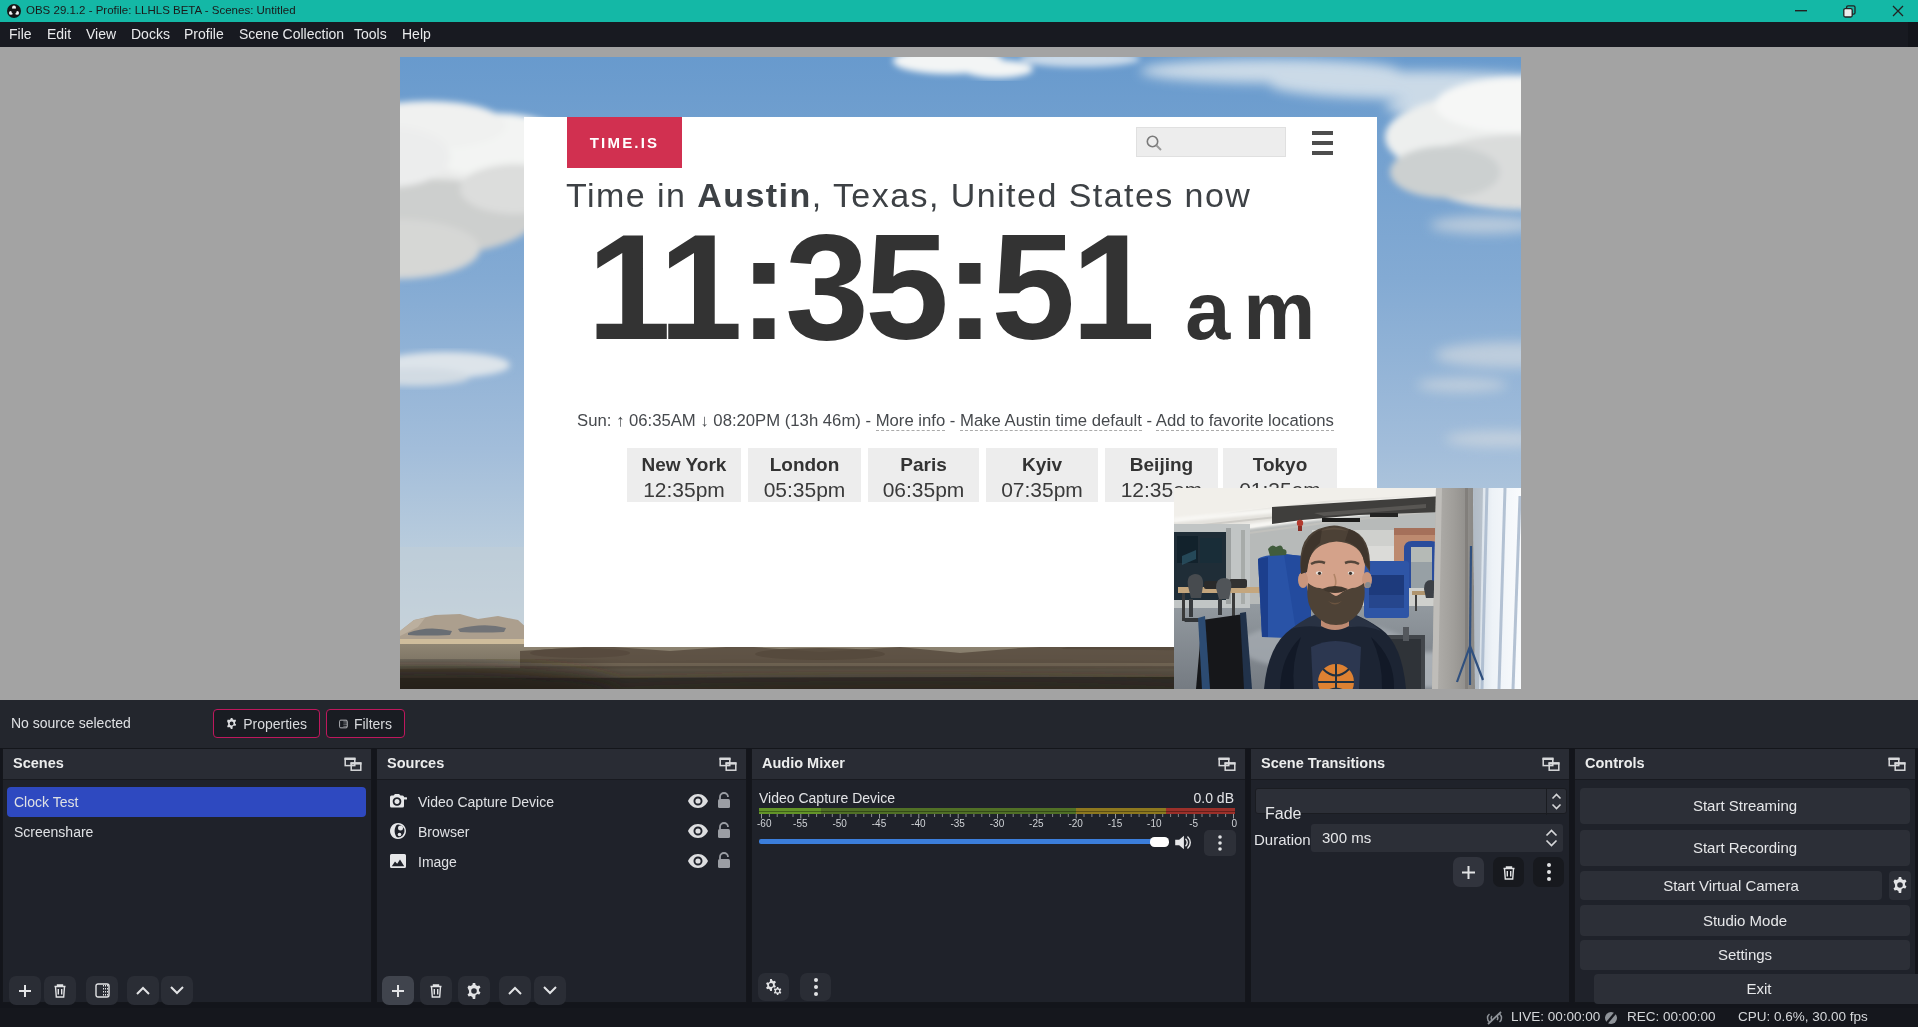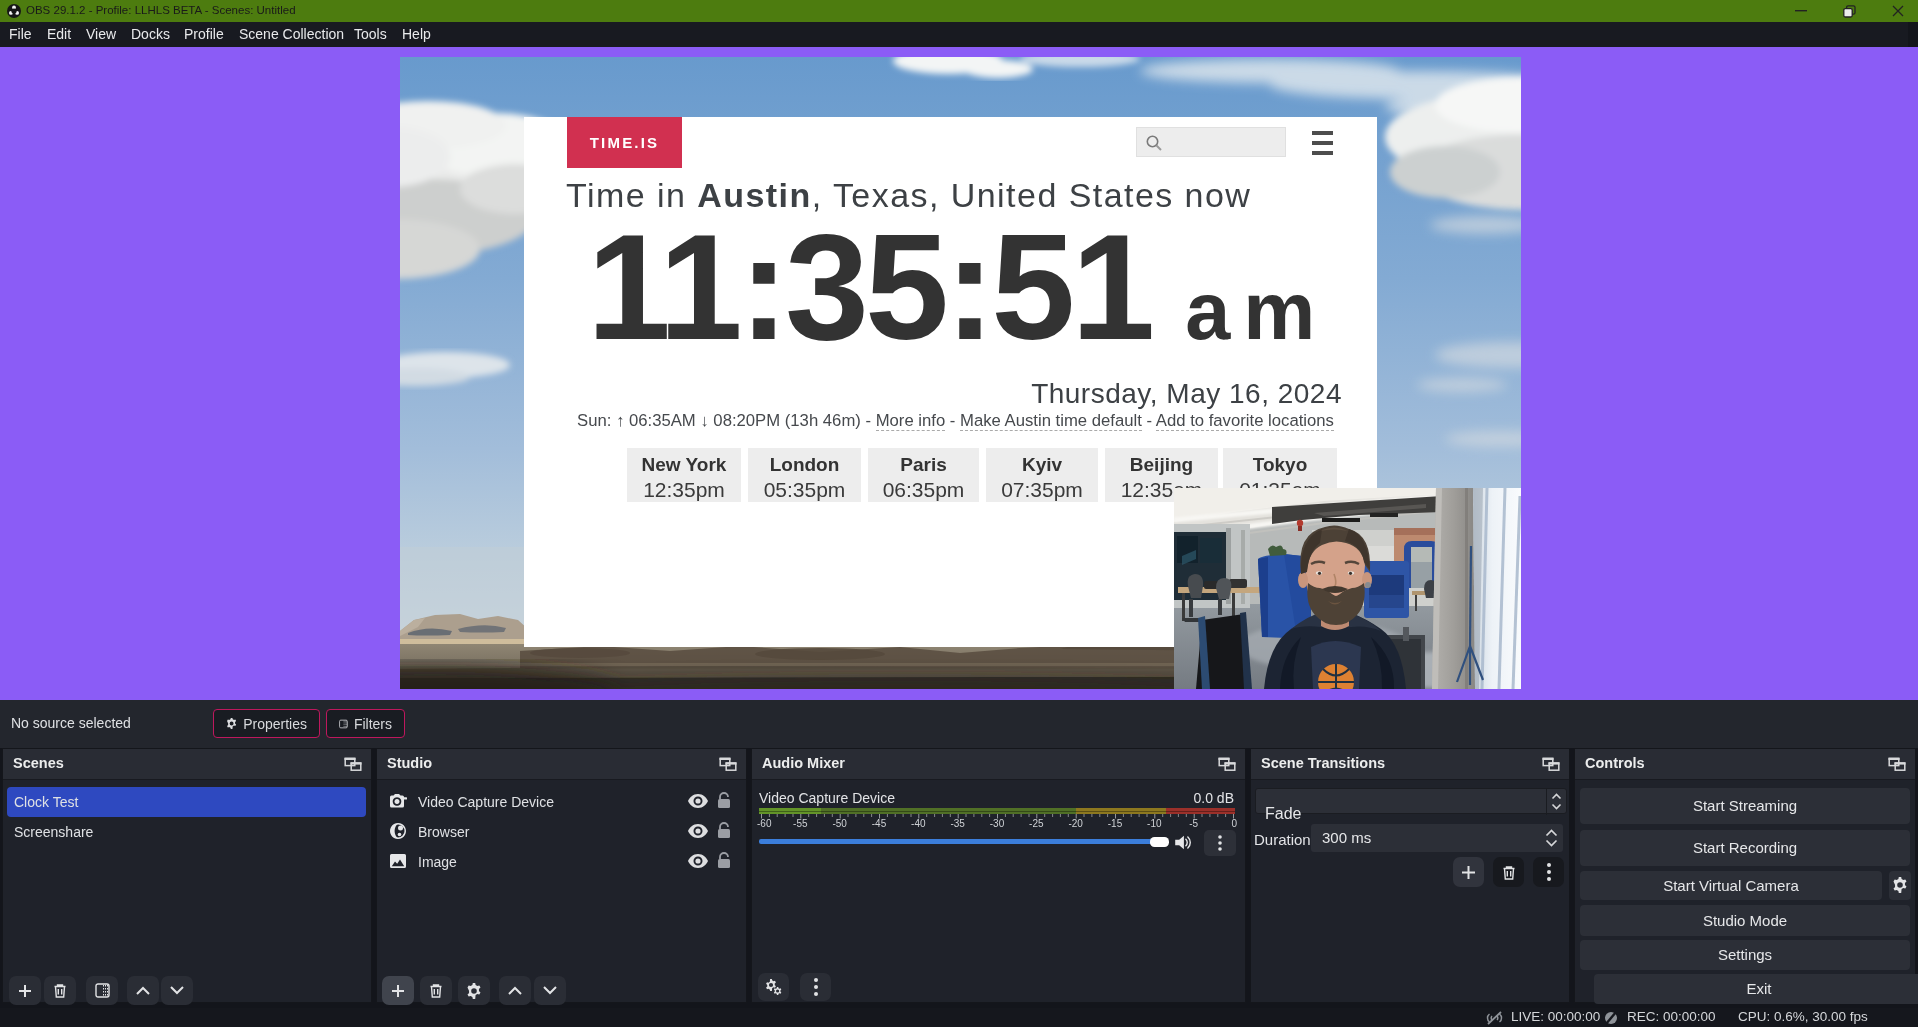--- a/index.html
+++ b/index.html
@@ -1,26 +1,26 @@
 <!DOCTYPE html>
 <html><head>
 <meta charset="utf-8">
 <style>
   * { margin:0; padding:0; box-sizing:border-box; }
   html,body { width:1918px; height:1027px; overflow:hidden; background:#13151b;
     font-family:"Liberation Sans", sans-serif; }
   .abs { position:absolute; }
   
-  #titlebar { position:absolute; left:0; top:0; width:1918px; height:22px; background:#4d7c0f; color:#111; }
+  #titlebar { position:absolute; left:0; top:0; width:1918px; height:22px; background:#14b8a6; color:#111; }
   #titlebar .t { position:absolute; left:26px; top:4px; font-size:11.5px; color:#1a1a1a; }
   
   #menubar { position:absolute; left:0; top:22px; width:1908px; height:25px; background:#181a21; }
   #menubar span { position:absolute; top:4px; font-size:14px; color:#e9eaec; }
   
-  #main { position:absolute; left:0; top:47px; width:1918px; height:653px; background:#8b5cf6; }
+  #main { position:absolute; left:0; top:47px; width:1918px; height:653px; background:#a3a3a3; }
   #preview { position:absolute; left:400px; top:10px; width:1121px; height:632px; overflow:hidden; background:#7ba6d2; }
   
   #card { position:absolute; left:124px; top:60px; width:853px; height:530px; background:#fff; }
   #logo { position:absolute; left:43px; top:0px; width:115px; height:51px; background:#d13050; color:#fff;
           font-size:15px; font-weight:bold; letter-spacing:2.2px; text-align:center; line-height:52px; }
   #searchbox { position:absolute; left:612px; top:10px; width:150px; height:30px; background:#ededed; border:1px solid #e0e0e0; }
   #burger { position:absolute; left:788px; top:14px; width:21px; height:24px; }
   #burger div { height:4px; background:#4d4d4d; margin-bottom:6px; }
   #heading { position:absolute; left:42px; top:59px; width:820px; font-size:34px; color:#3d4145; letter-spacing:1.45px; white-space:nowrap; }
   #bigtime { position:absolute; left:63px; top:94px; display:flex; align-items:baseline; }
@@ -198,21 +198,20 @@
       <div id="burger">
           <div></div>
           <div></div>
           <div></div>
         </div>
       <div id="heading">Time in <b>Austin</b>, Texas, United States now</div>
       <div id="bigtime">
           <span class="digits">11:35:51</span>
           <span class="ampm">am</span>
         </div>
-      <div id="dateline">Thursday, May 16, 2024</div>
       <div id="sunline">Sun: ↑ 06:35AM ↓ 08:20PM (13h 46m) - <span class="lk">More info</span> - <span class="lk">Make Austin time default</span> - <span class="lk">Add to favorite locations</span></div>
       <div class="citybox" style="left:103px;width:114px">
           <div class="cn">New York</div>
           <div class="ct">12:35pm</div>
         </div>
       <div class="citybox" style="left:224px;width:113px">
           <div class="cn">London</div>
           <div class="ct">05:35pm</div>
         </div>
       <div class="citybox" style="left:344px;width:111px">
@@ -435,21 +434,21 @@
     </div>
   <div class="toolbtn" style="left:158px;top:227px">
       <svg width="14" height="9" viewBox="0 0 14 9" fill="none" stroke="#e2e3e5" stroke-width="2">
         <path d="M1 1 L7 7 L13 1"></path>
       </svg>
     </div>
 </div>
 
 <div class="panel" style="left:376px;width:371px">
   <div class="phead">
-      <span class="pt">Studio</span>
+      <span class="pt">Sources</span>
     <svg class="popout" viewBox="0 0 18 16">
       <g fill="none" stroke="#d8d9db" stroke-width="1.5">
         <rect x="1.2" y="2.6" width="9.6" height="7"></rect>
         <rect x="7.2" y="7.2" width="9.6" height="7"></rect>
       </g>
       <rect x="0.5" y="1.6" width="11" height="2.4" fill="#d8d9db"></rect>
       <rect x="6.5" y="6.2" width="11" height="2.4" fill="#d8d9db"></rect>
     </svg>
   </div>
   <div class="listrow" style="top:38px">

